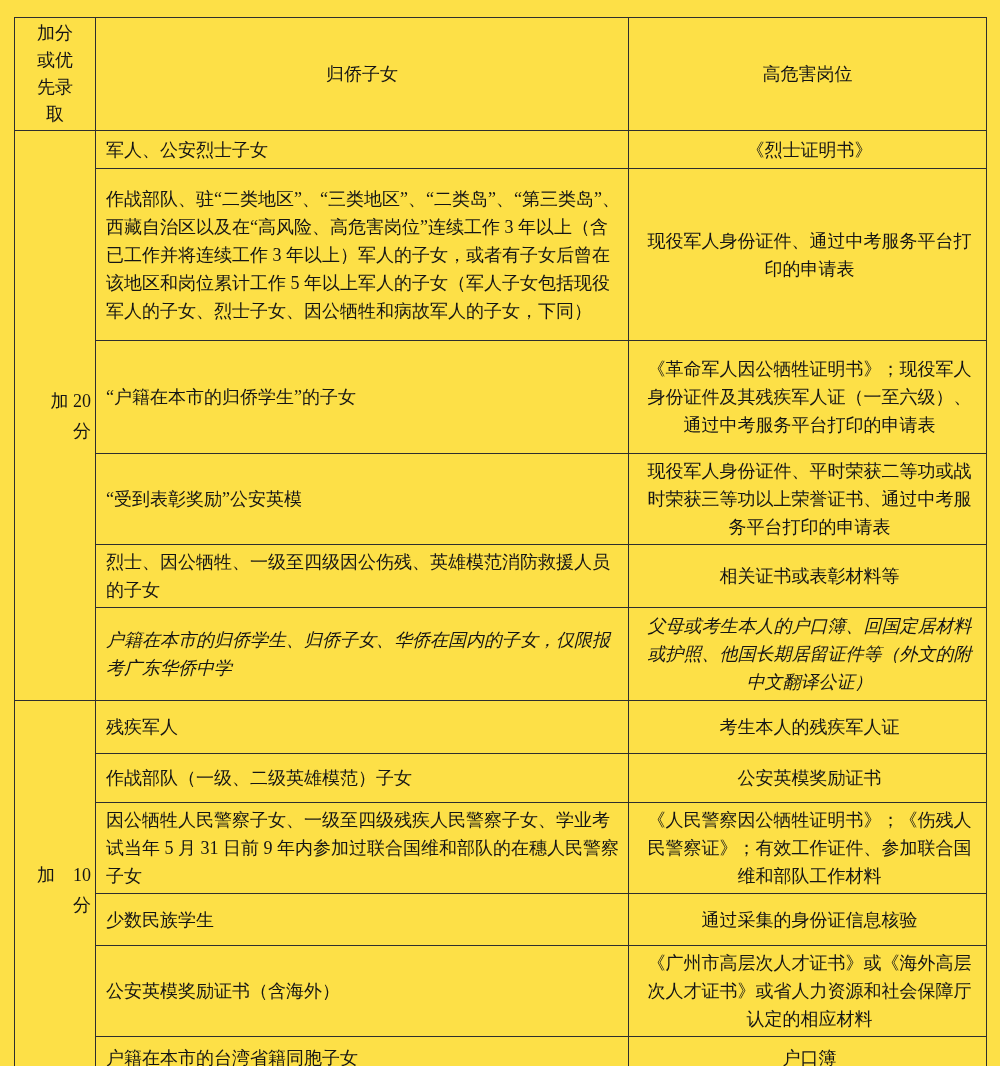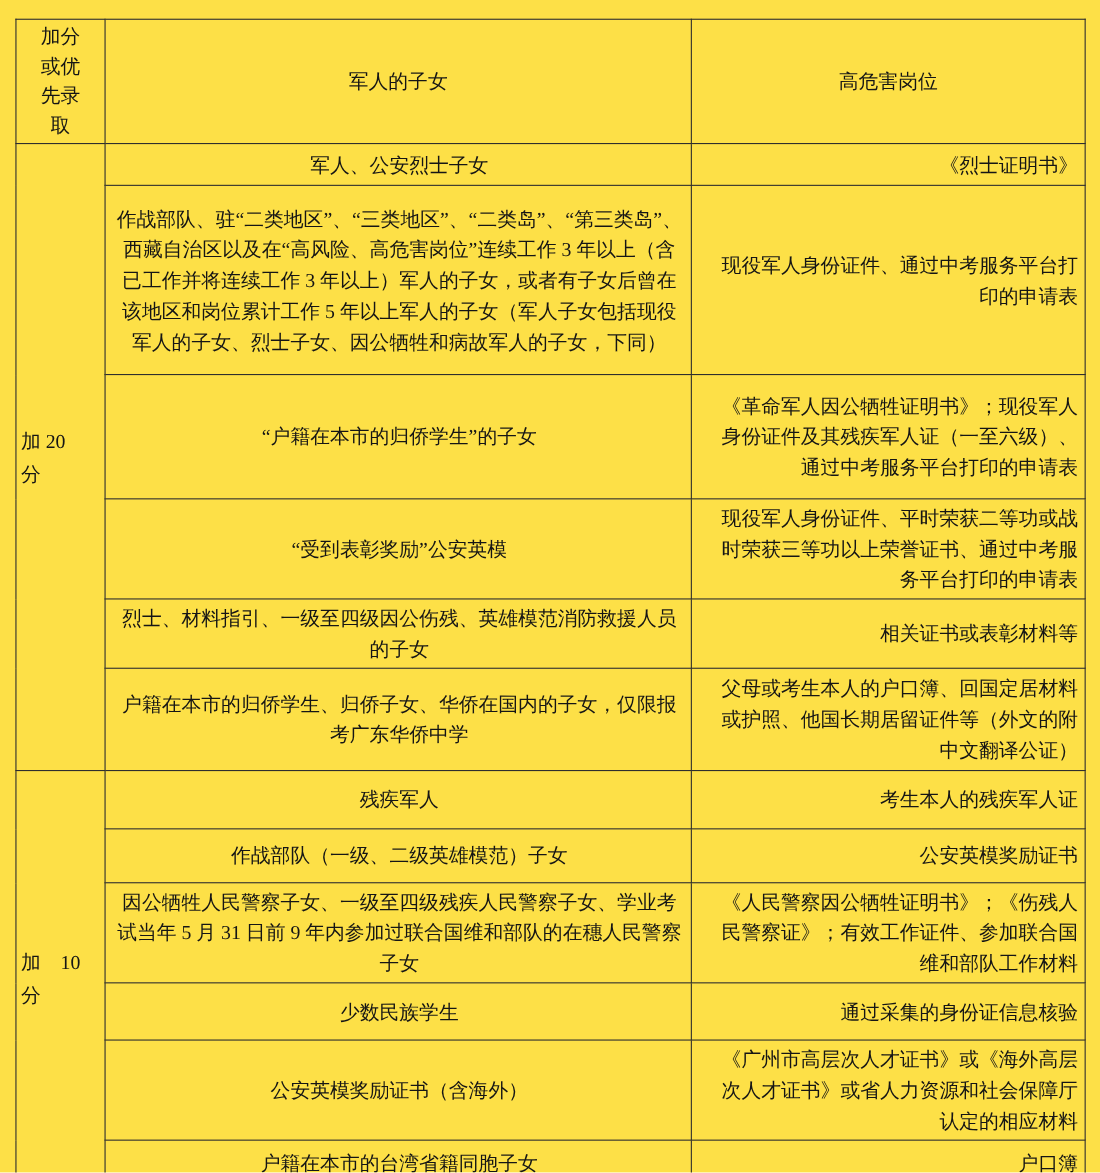--- a/index.html
+++ b/index.html
@@ -26,58 +26,58 @@
   .bonus-table td {
     border: 1.5px solid #2e2e2e;
     vertical-align: middle;
     font-weight: normal;
   }
   .col-score   { width: 81px; }
   .col-type    { width: 533px; }
   .col-material{ width: 358px; }
 
   td.score-cell {
-    text-align: left;
+    text-align: right;
     white-space: pre-line;
     line-height: 30px;
     padding: 2px 4px;
   }
   td.header-cell {
     text-align: center;
     white-space: pre-line;
     line-height: 27px;
     padding: 2px 4px;
   }
   td.type-cell {
-    text-align: center;
+    text-align: left;
     padding: 3px 8px 3px 10px;
   }
   td.material-cell {
-    text-align: right;
+    text-align: center;
     padding: 3px 6px 3px 10px;
   }
 </style>
 </head>
 <body>
 
 <div class="page">
   <table class="bonus-table">
     <colgroup>
       <col class="col-score">
       <col class="col-type">
       <col class="col-material">
     </colgroup>
 
     <tbody>
         <tr style="height:108px;">
       <td class="header-cell">加分
 或优
 先录
 取</td>
-      <td class="header-cell">军人的子女</td>
+      <td class="header-cell">归侨子女</td>
       <td class="header-cell">高危害岗位</td>
     </tr>
 
     <tr style="height:38px;">
       <td class="score-cell" rowspan="6">加 20
 分</td>
       <td class="type-cell">军人、公安烈士子女</td>
       <td class="material-cell">《烈士证明书》</td>
     </tr>
     <tr style="height:172px;">
@@ -86,24 +86,24 @@
     </tr>
     <tr style="height:113px;">
       <td class="type-cell">“户籍在本市的归侨学生”的子女</td>
       <td class="material-cell">《革命军人因公牺牲证明书》；现役军人身份证件及其残疾军人证（一至六级）、通过中考服务平台打印的申请表</td>
     </tr>
     <tr style="height:90px;">
       <td class="type-cell">“受到表彰奖励”公安英模</td>
       <td class="material-cell">现役军人身份证件、平时荣获二等功或战时荣获三等功以上荣誉证书、通过中考服务平台打印的申请表</td>
     </tr>
     <tr style="height:62px;">
-      <td class="type-cell">烈士、材料指引、一级至四级因公伤残、英雄模范消防救援人员的子女</td>
+      <td class="type-cell">烈士、因公牺牲、一级至四级因公伤残、英雄模范消防救援人员的子女</td>
       <td class="material-cell">相关证书或表彰材料等</td>
     </tr>
-    <tr style="height:93px;">
+    <tr style="height:93px;font-style:italic;">
       <td class="type-cell">户籍在本市的归侨学生、归侨子女、华侨在国内的子女，仅限报考广东华侨中学</td>
       <td class="material-cell">父母或考生本人的户口簿、回国定居材料或护照、他国长期居留证件等（外文的附中文翻译公证）</td>
     </tr>
 
     <tr style="height:53px;">
       <td class="score-cell" rowspan="6">加　10
 分</td>
       <td class="type-cell">残疾军人</td>
       <td class="material-cell">考生本人的残疾军人证</td>
     </tr>

